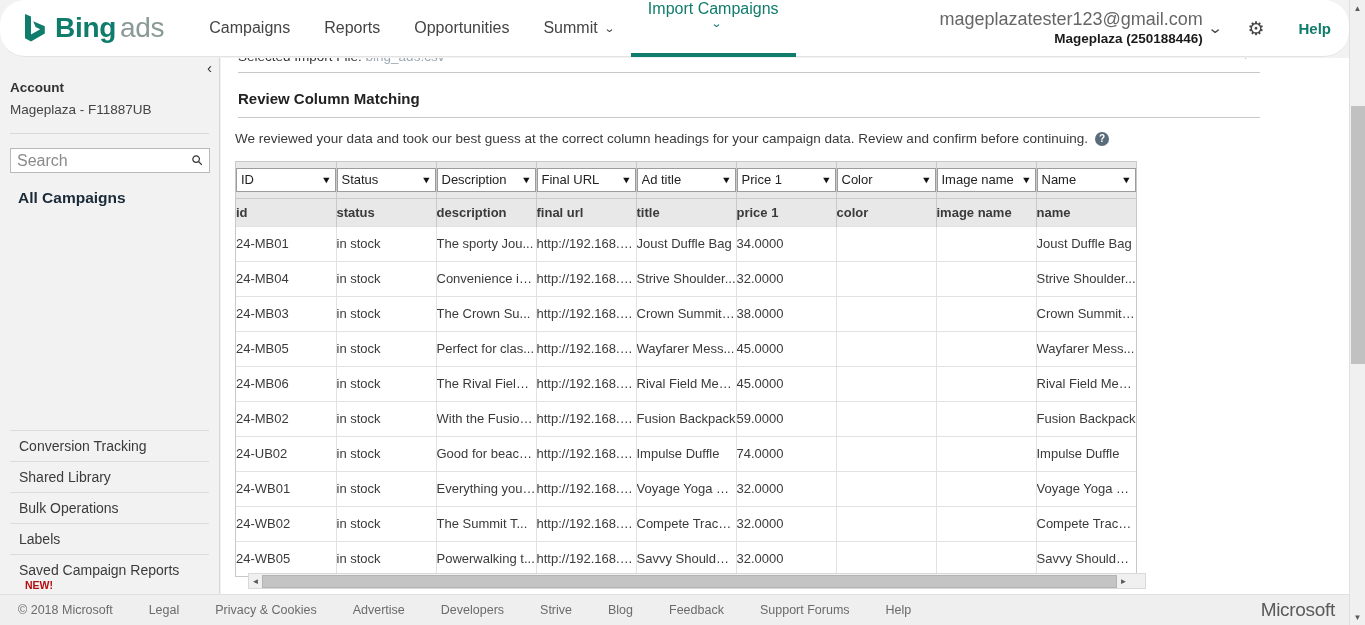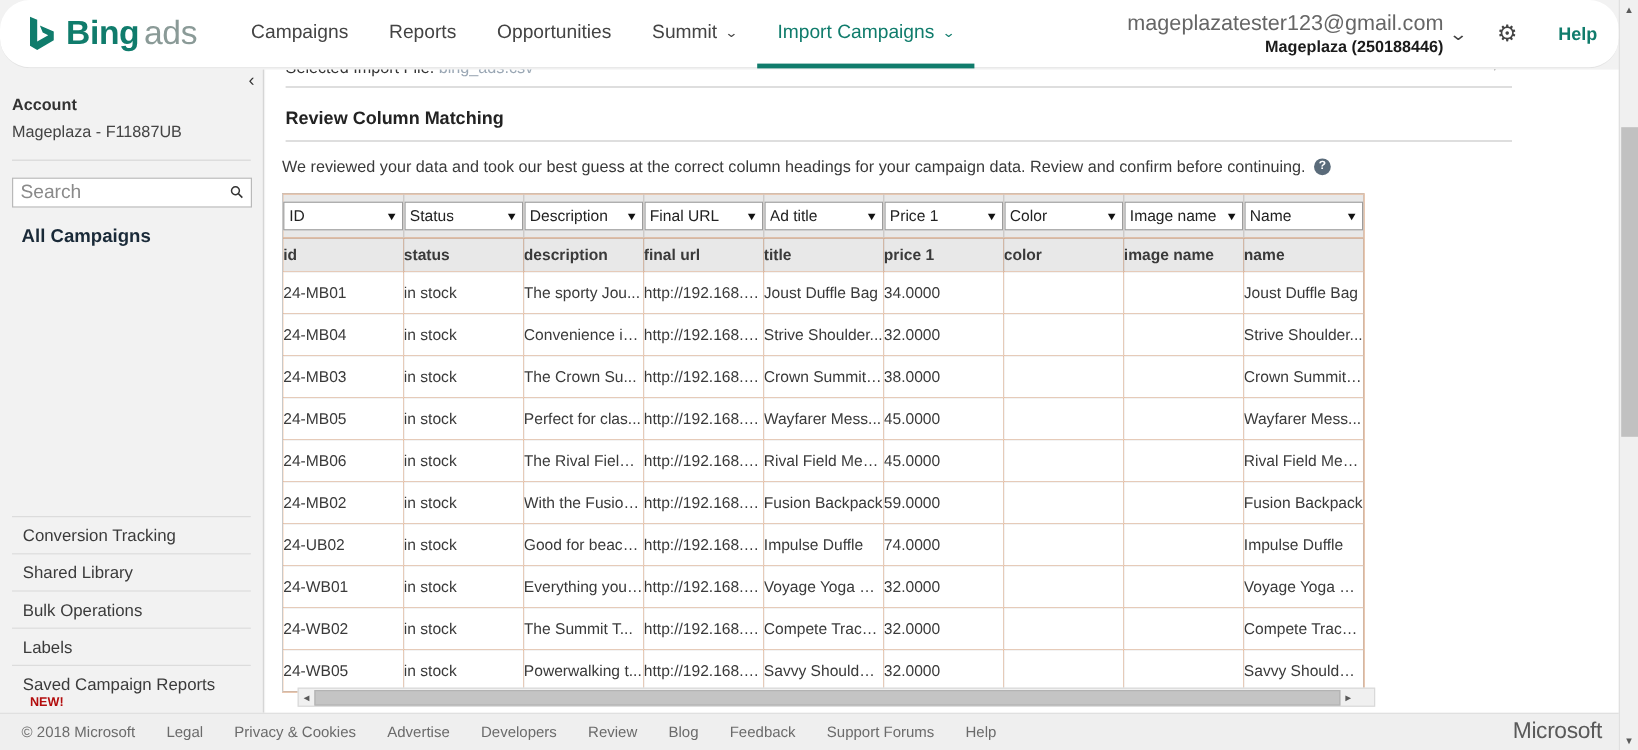--- a/index.html
+++ b/index.html
@@ -45,21 +45,21 @@
   .navitems { display: flex; align-items: stretch; height: 57px; }
   .navitem {
     display: flex; align-items: center;
     padding: 0 17px;
     font-size: 16px;
     color: #444;
     position: relative;
     cursor: pointer;
     height: 57px;
   }
-  .navitem.active { color: #107C6C; }
+  .navitem.active { color: #107C6C; flex-direction: column; }
   .navitem.active::after {
     content: "";
     position: absolute; left: 0; right: 0; bottom: 0;
     height: 4px; background: #107C6C;
   }
   .caret {
     display: inline-block;
     margin-left: 7px;
     font-size: 11px;
     line-height: 1;
@@ -289,21 +289,21 @@
   }
 
   
   .footer {
     position: absolute; bottom: 0; left: 0;
     width: 1349px; height: 31px;
     background: #efefef;
     border-top: 1px solid #e0e0e0;
     display: flex; align-items: center;
   }
-  .footer-links { display: flex; align-items: center; margin-left: 18px; }
+  .footer-links { display: flex; align-items: center; margin-left: 18px; gap: 10px; }
   .footer-links span {
     font-size: 12.5px; color: #6b6b6b;
     margin-right: 26px;
     cursor: pointer; white-space: nowrap;
   }
   .footer-links span:first-child { cursor: default; }
   .ms-logo {
     margin-left: auto; margin-right: 14px;
     font-size: 19px; color: #5a5a5a;
     letter-spacing: -0.3px;
@@ -629,21 +629,21 @@
     <span class="arrow">►</span>
   </div>
 
   <div class="footer">
     <div class="footer-links">
       <span>© 2018 Microsoft</span>
       <span>Legal</span>
       <span>Privacy &amp; Cookies</span>
       <span>Advertise</span>
       <span>Developers</span>
-      <span>Review</span>
+      <span>Strive</span>
       <span>Blog</span>
       <span>Feedback</span>
       <span>Support Forums</span>
       <span>Help</span>
     </div>
     <span class="ms-logo">Microsoft</span>
   </div>
 
   <div class="vscroll">
     <span class="va top">▲</span>

